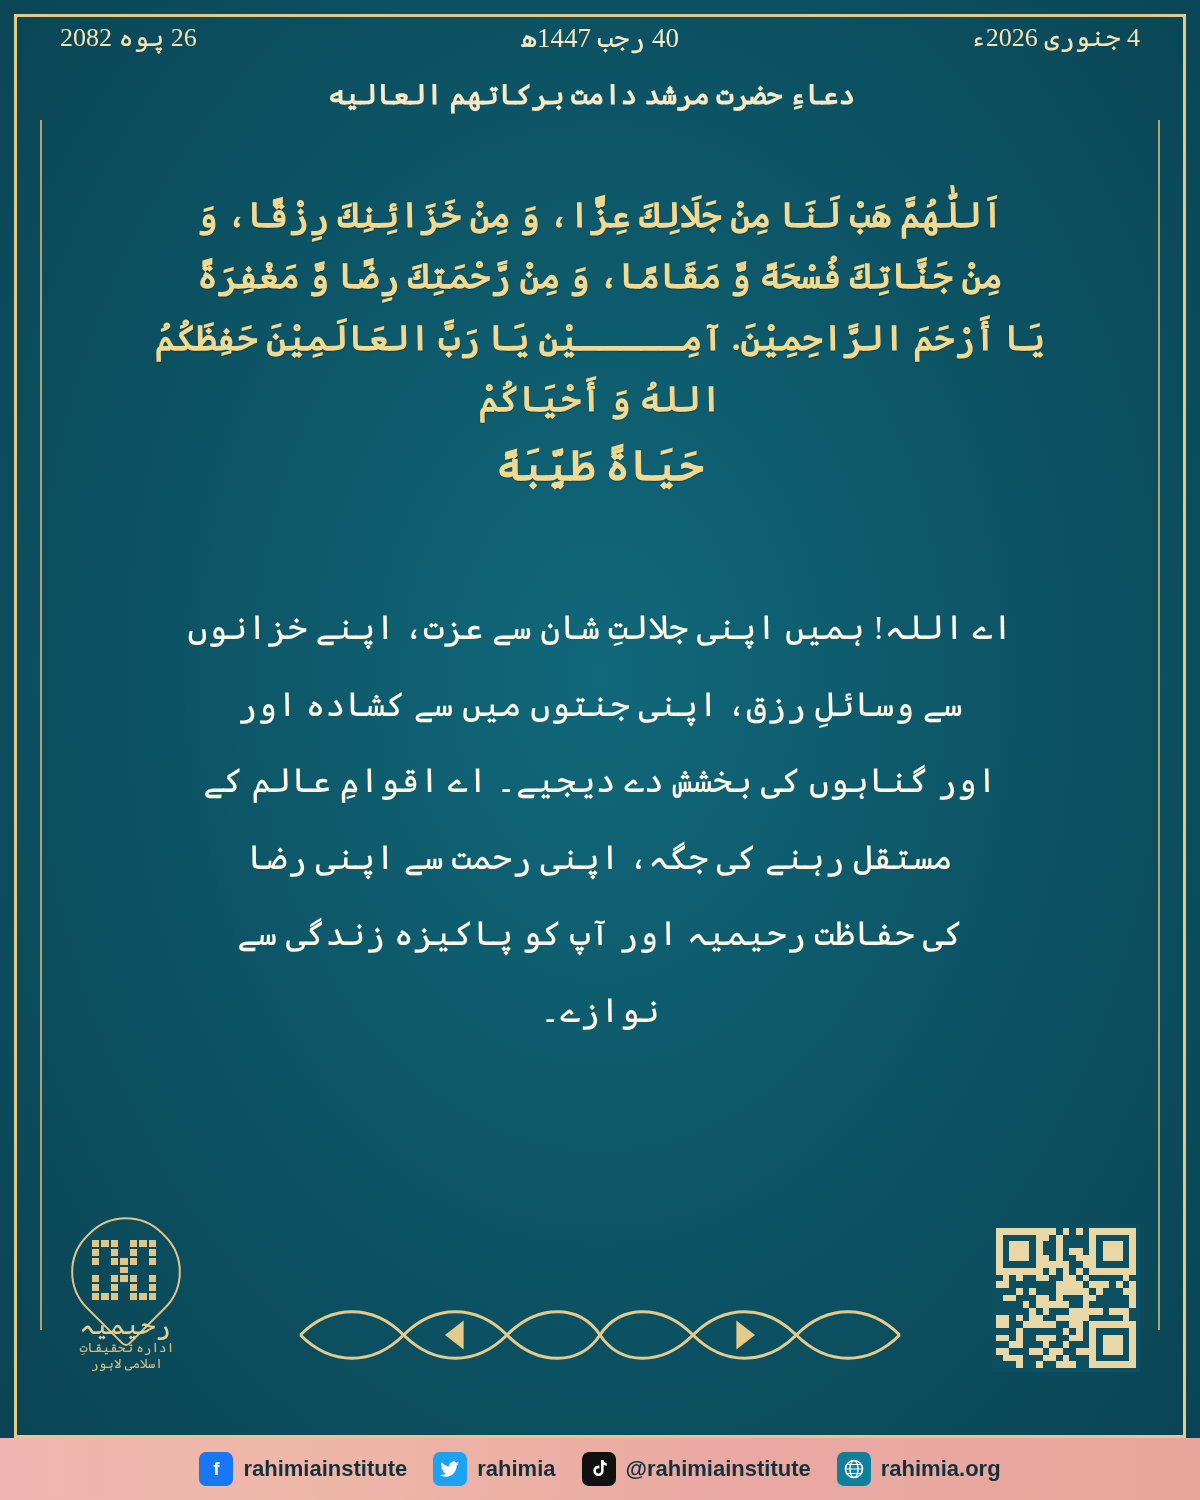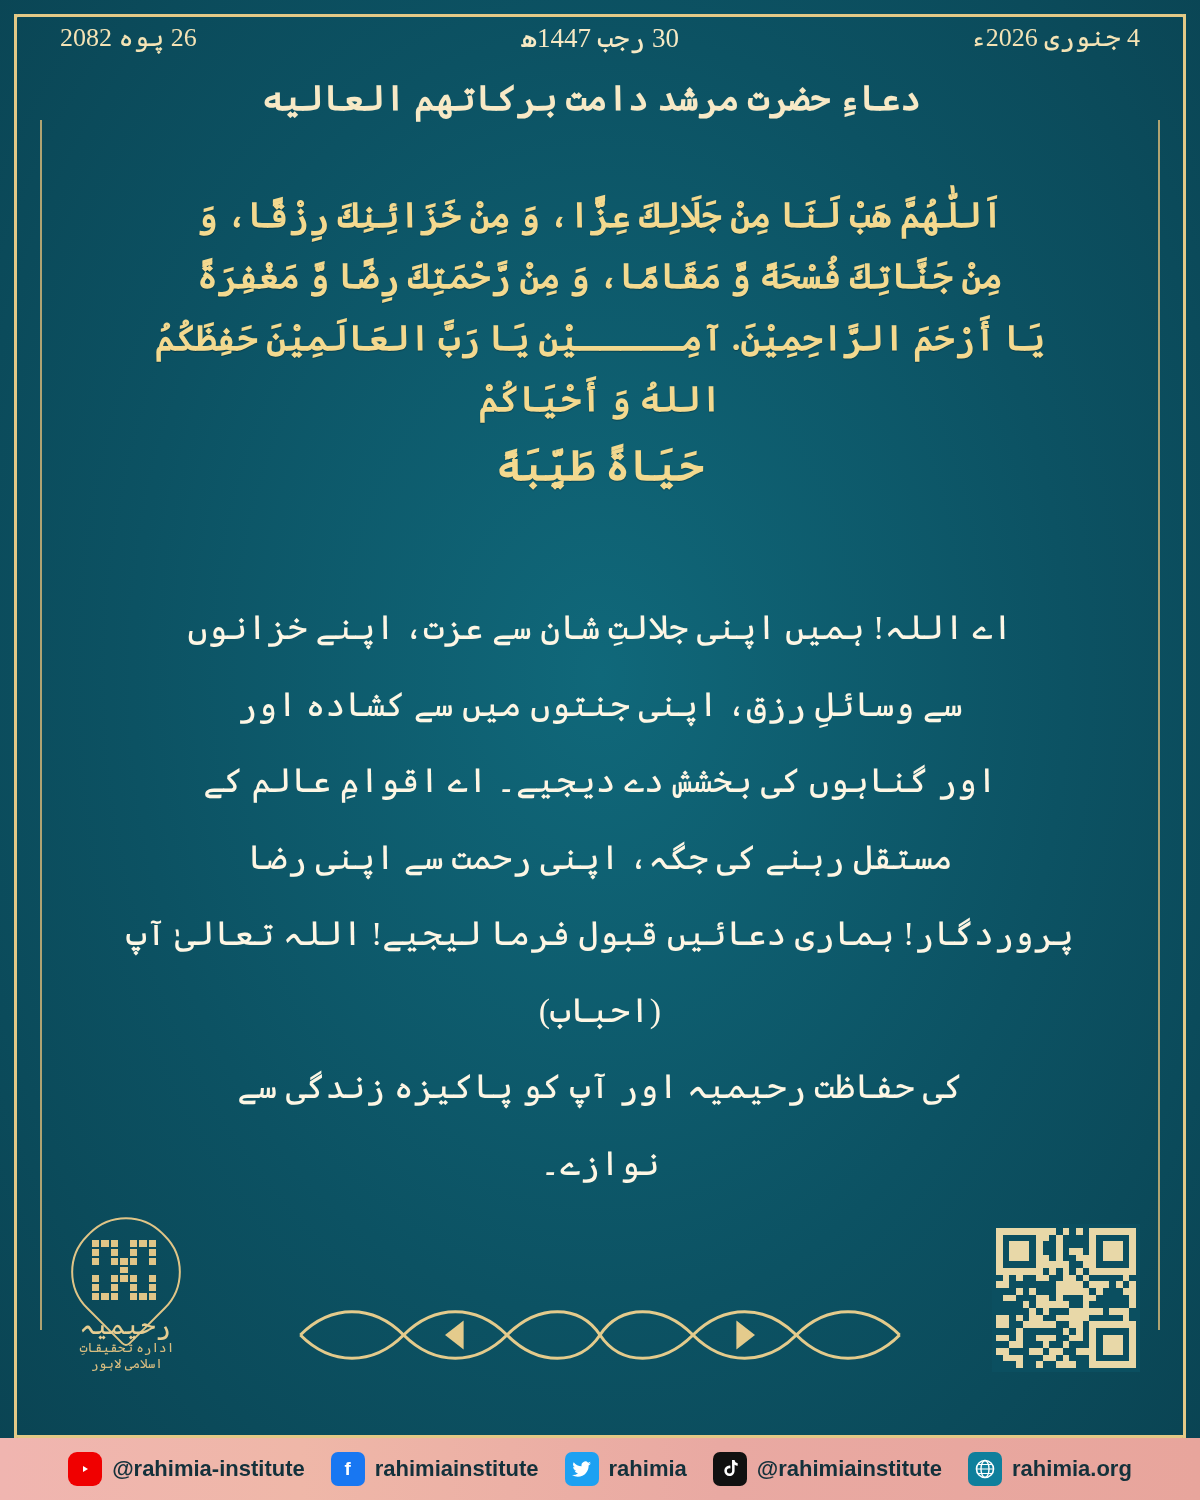--- a/index.html
+++ b/index.html
@@ -68,21 +68,21 @@
   }
   .hdr .date-left  { text-align: left; }
   .hdr .date-right { text-align: right; }
 
   .title {
     position: absolute;
     top: 78px;
     left: 0; right: 17px;
     text-align: center;
     color: #f7e9c6;
-    font-size: 35px;
+    font-size: 28px;
     font-family: "Liberation Serif", serif;
     letter-spacing: 0.5px;
     font-weight: 600;
   }
 
   
   .arabic {
     position: absolute;
     top: 185px;
     left: 110px;
@@ -241,39 +241,38 @@
   <div class="frame-line frame-right"></div>
   <div class="frame-line frame-left2"></div>
   <div class="frame-line frame-right2"></div>
   <div class="corner tl"></div>
   <div class="corner tr"></div>
   <div class="corner bl"></div>
   <div class="corner br"></div>
 
   <div class="hdr">
     <div class="date-right">4 جنوری 2026ء</div>
-    <div class="date-center">30 رجب 1447ھ</div>
+    <div class="date-center">40 رجب 1447ھ</div>
     <div class="date-left">26 پوہ 2082</div>
   </div>
 
   <div class="title">دعاءِ حضرت مرشد دامت بركاتهم العاليه</div>
 
   <div class="arabic">
     <span class="ln">اَللّٰهُمَّ هَبْ لَنَا مِنْ جَلَالِكَ عِزًّا، وَ مِنْ خَزَائِنِكَ رِزْقًا، وَ</span>
     <span class="ln">مِنْ جَنَّاتِكَ فُسْحَةً وَّ مَقَامًا، وَ مِنْ رَّحْمَتِكَ رِضًا وَّ مَغْفِرَةً</span>
     <span class="ln">يَا أَرْحَمَ الرَّاحِمِيْنَ. آمِـــــيْن يَا رَبَّ العَالَمِيْنَ حَفِظَكُمُ اللهُ وَ أَحْيَاكُمْ</span>
     <span class="ln last">حَيَاةً طَيِّبَةً</span>
   </div>
 
   <div class="urdu">
     <span class="ln">اے اللہ! ہمیں اپنی جلالتِ شان سے عزت، اپنے خزانوں</span>
     <span class="ln">سے وسائلِ رزق، اپنی جنتوں میں سے کشادہ اور</span>
     <span class="ln">اور گناہوں کی بخشش دے دیجیے۔ اے اقوامِ عالم کے</span>
     <span class="ln">مستقل رہنے کی جگہ، اپنی رحمت سے اپنی رضا</span>
-    <span class="ln">پروردگار! ہماری دعائیں قبول فرما لیجیے! اللہ تعالیٰ آپ (احباب)</span>
     <span class="ln">کی حفاظت رحیمیہ اور آپ کو پاکیزہ زندگی سے</span>
     <span class="ln">نوازے۔</span>
   </div>
 
   <div class="logo">
     <div class="drop"></div>
     <div class="grid" id="logo-grid">
         <i></i>
         <i></i>
         <i></i>
@@ -778,29 +777,20 @@
         <i></i>
         <i class="on"></i>
         <i></i>
         <i></i>
         <i></i>
       </div>
   </div>
 
   <div class="footer">
 
-    <div class="social">
-      <span class="badge yt">
-        <svg width="20" height="14" viewBox="0 0 20 14">
-            <rect width="20" height="14" rx="4" fill="#f00000"></rect>
-            <path d="M8 4l5 3-5 3z" fill="#fff"></path>
-          </svg>
-      </span>
-      <span>@rahimia-institute</span>
-    </div>
 
     <div class="social">
       <span class="badge fb">f</span>
       <span>rahimiainstitute</span>
     </div>
 
     <div class="social">
       <span class="badge tw">
         <svg width="20" height="17" viewBox="0 0 20 17">
             <path d="M19 2.2a7.6 7.6 0 0 1-2.2.6A3.8 3.8 0 0 0 18.5.8a7.6 7.6 0 0 1-2.4.9A3.8 3.8 0 0 0 9.6 5.2 10.8 10.8 0 0 1 1.7 1.2a3.8 3.8 0 0 0 1.2 5.1 3.7 3.7 0 0 1-1.7-.5 3.8 3.8 0 0 0 3 3.7 3.8 3.8 0 0 1-1.7.1 3.8 3.8 0 0 0 3.5 2.6A7.6 7.6 0 0 1 0 14a10.7 10.7 0 0 0 5.8 1.7c7 0 10.8-5.8 10.8-10.8v-.5A7.7 7.7 0 0 0 19 2.2z" fill="#fff"></path>

